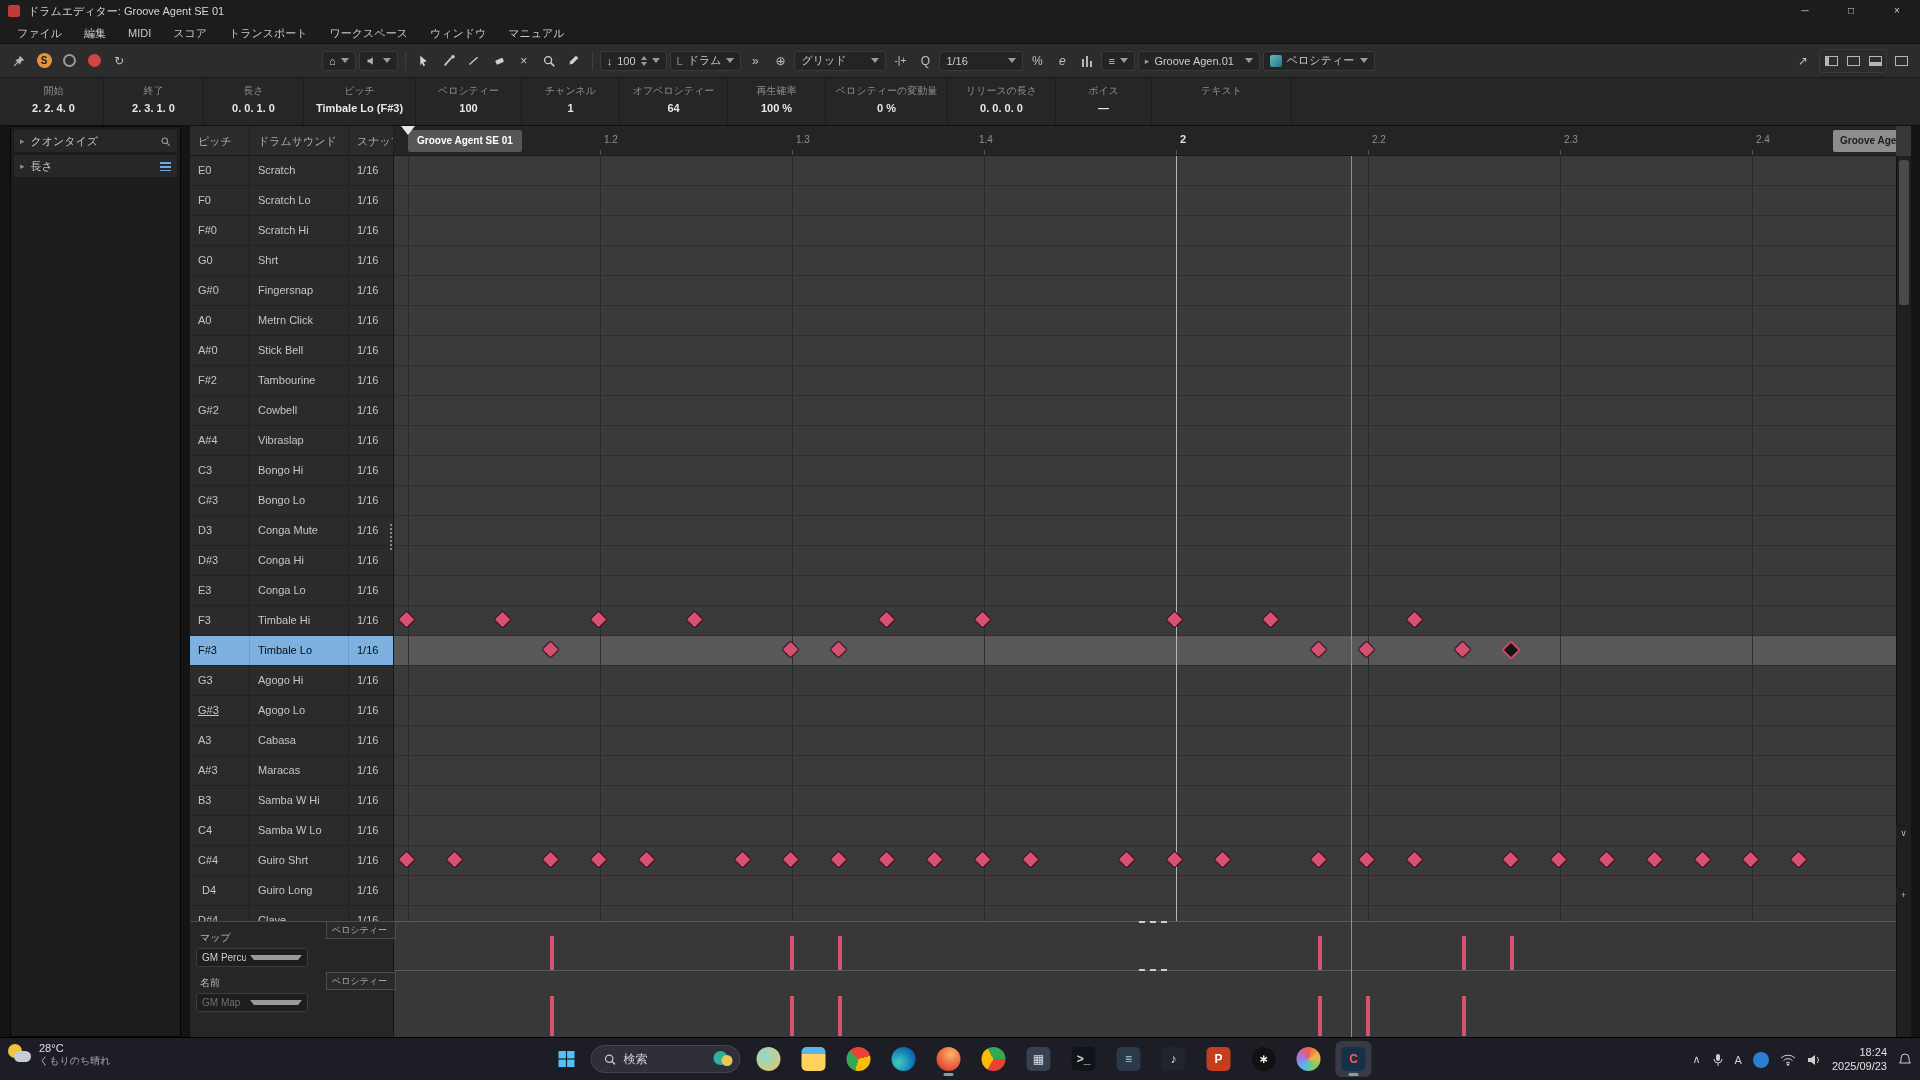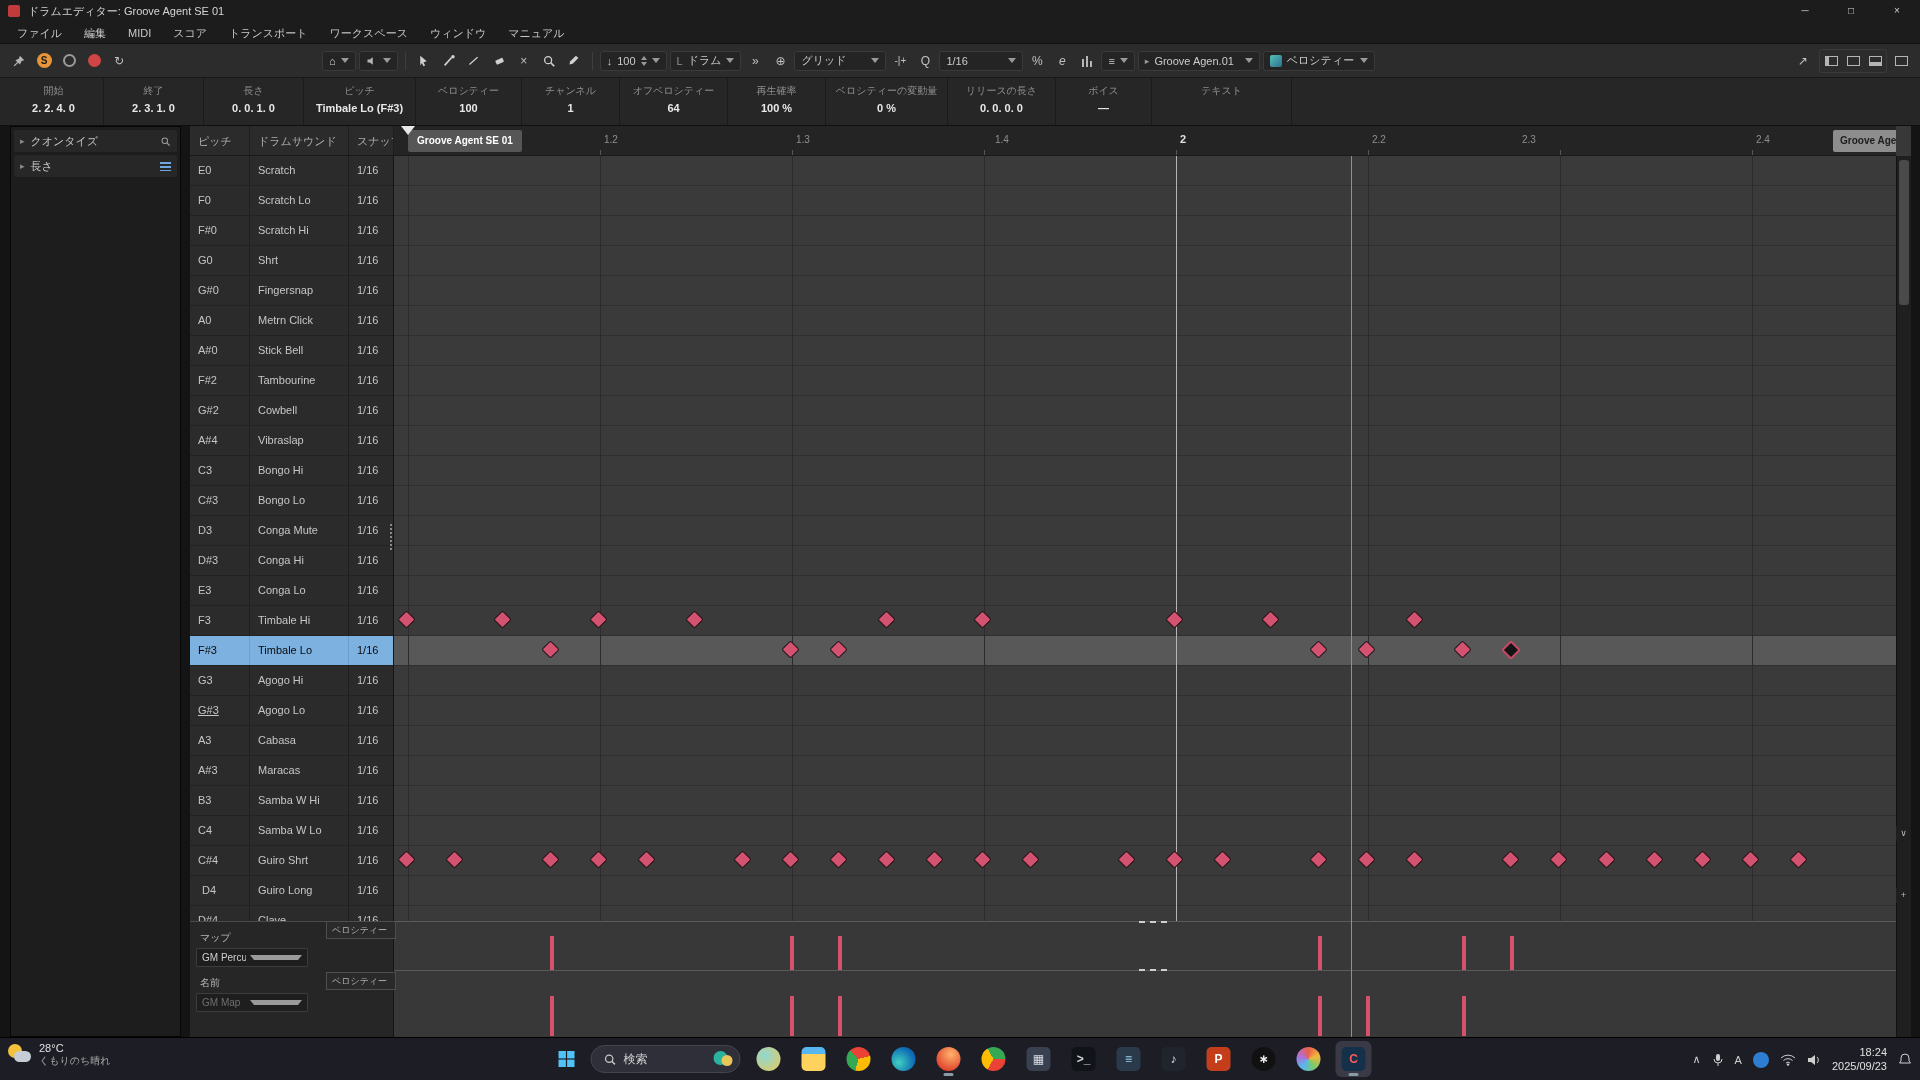--- a/index.html
+++ b/index.html
@@ -496,27 +496,27 @@
         </div>
     </div>
 
     <div class="grid">
       <div class="ruler" id="ruler">
           <div class="part-tab">Groove Agent SE 01</div>
           <div class="beat-label" style="left: 210px;">1.2</div>
           <div class="tick" style="left: 206px;"></div>
           <div class="beat-label" style="left: 402px;">1.3</div>
           <div class="tick" style="left: 398px;"></div>
-          <div class="beat-label" style="left: 601px;">1.4</div>
+          <div class="beat-label" style="left: 585px;">1.4</div>
           <div class="tick" style="left: 590px;"></div>
           <div class="beat-label bar" style="left: 786px;">2</div>
           <div class="tick" style="left: 782px;"></div>
           <div class="beat-label" style="left: 978px;">2.2</div>
           <div class="tick" style="left: 974px;"></div>
-          <div class="beat-label" style="left: 1128px;">2.3</div>
+          <div class="beat-label" style="left: 1170px;">2.3</div>
           <div class="tick" style="left: 1166px;"></div>
           <div class="beat-label" style="left: 1362px;">2.4</div>
           <div class="tick" style="left: 1358px;"></div>
           <div class="right-tab">Groove Age</div>
           <div class="start-marker"></div>
         </div>
       <div class="rowsclip" id="rowsClip">
           <div class="gridrow" style="top: 0px;"></div>
           <div class="gridrow" style="top: 30px;"></div>
           <div class="gridrow" style="top: 60px;"></div>

